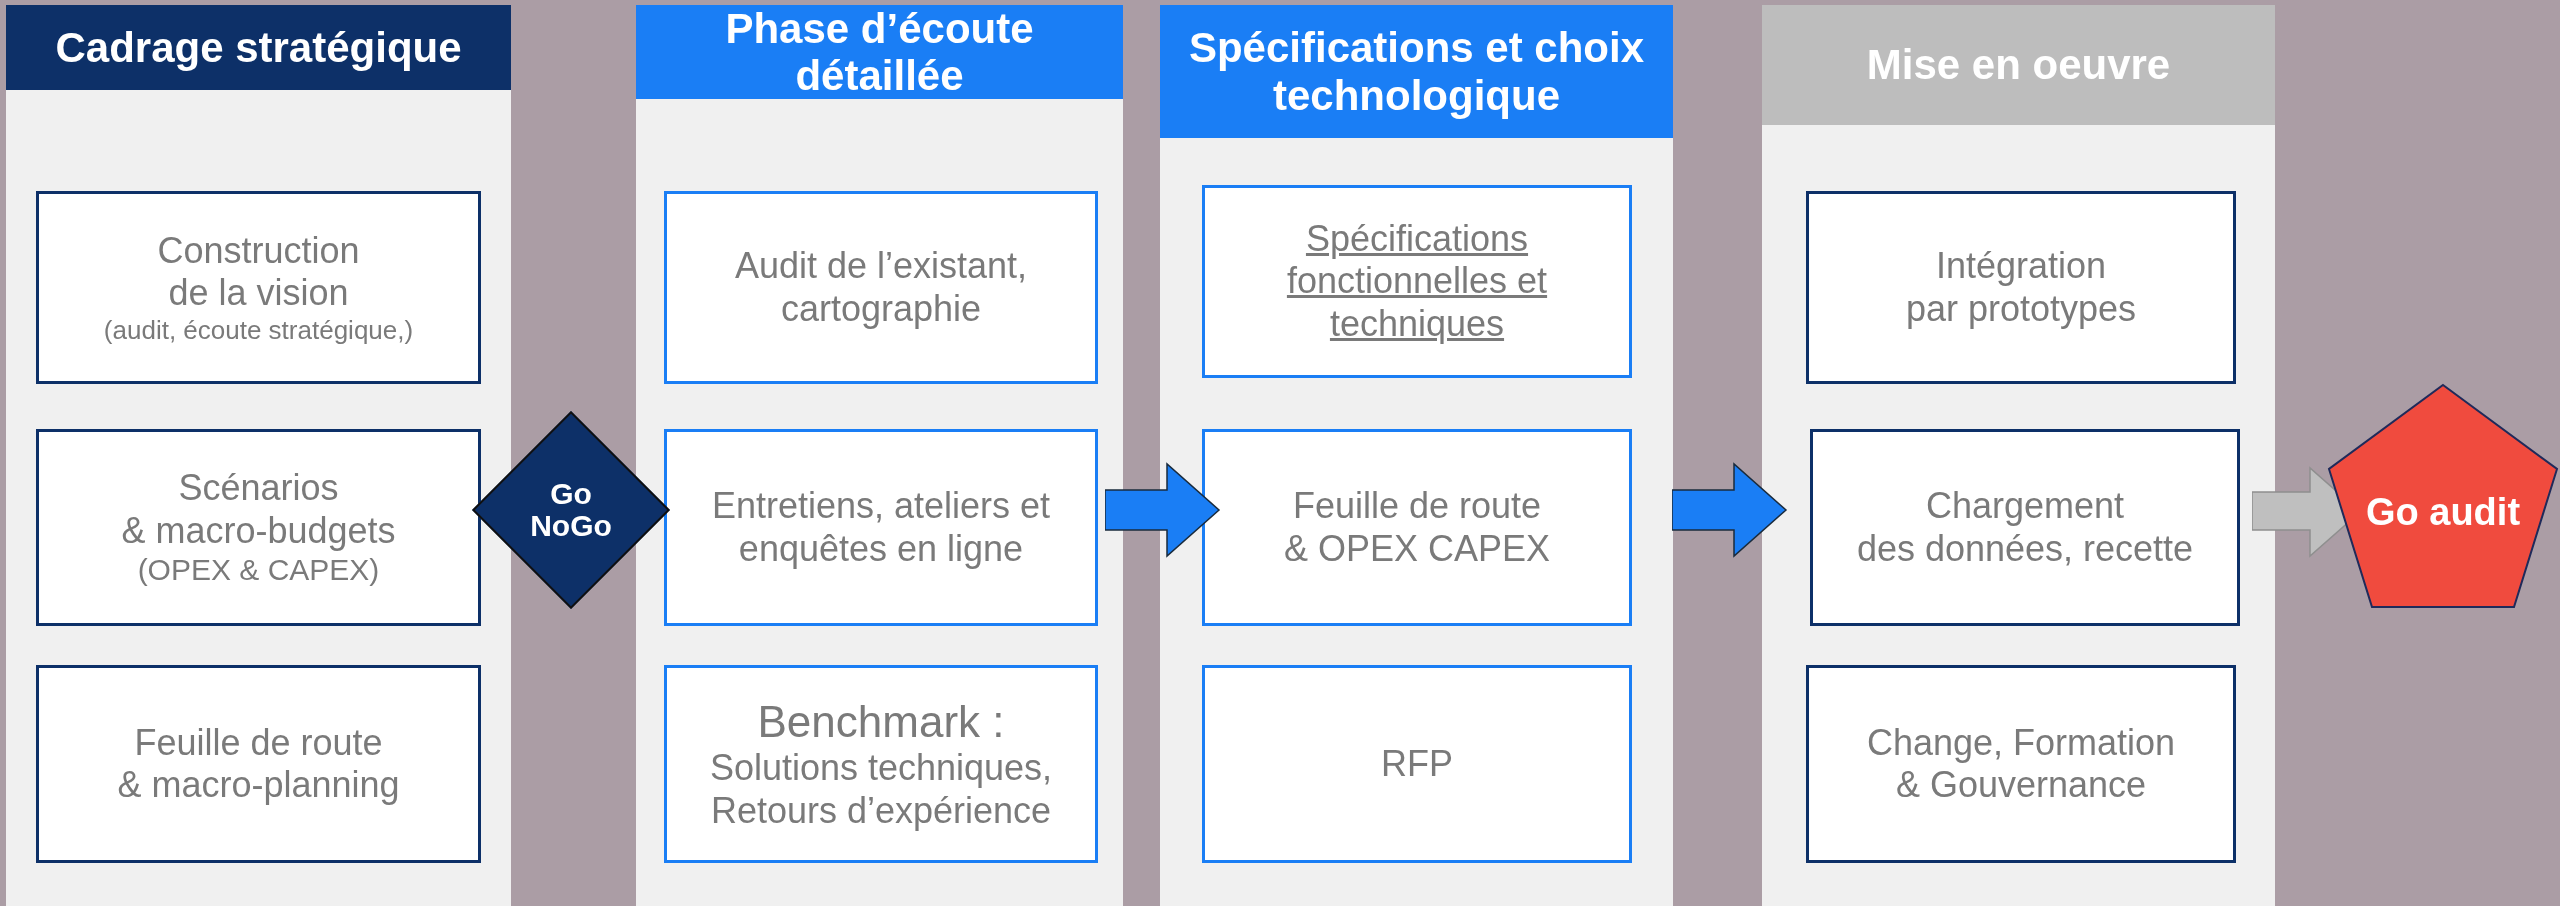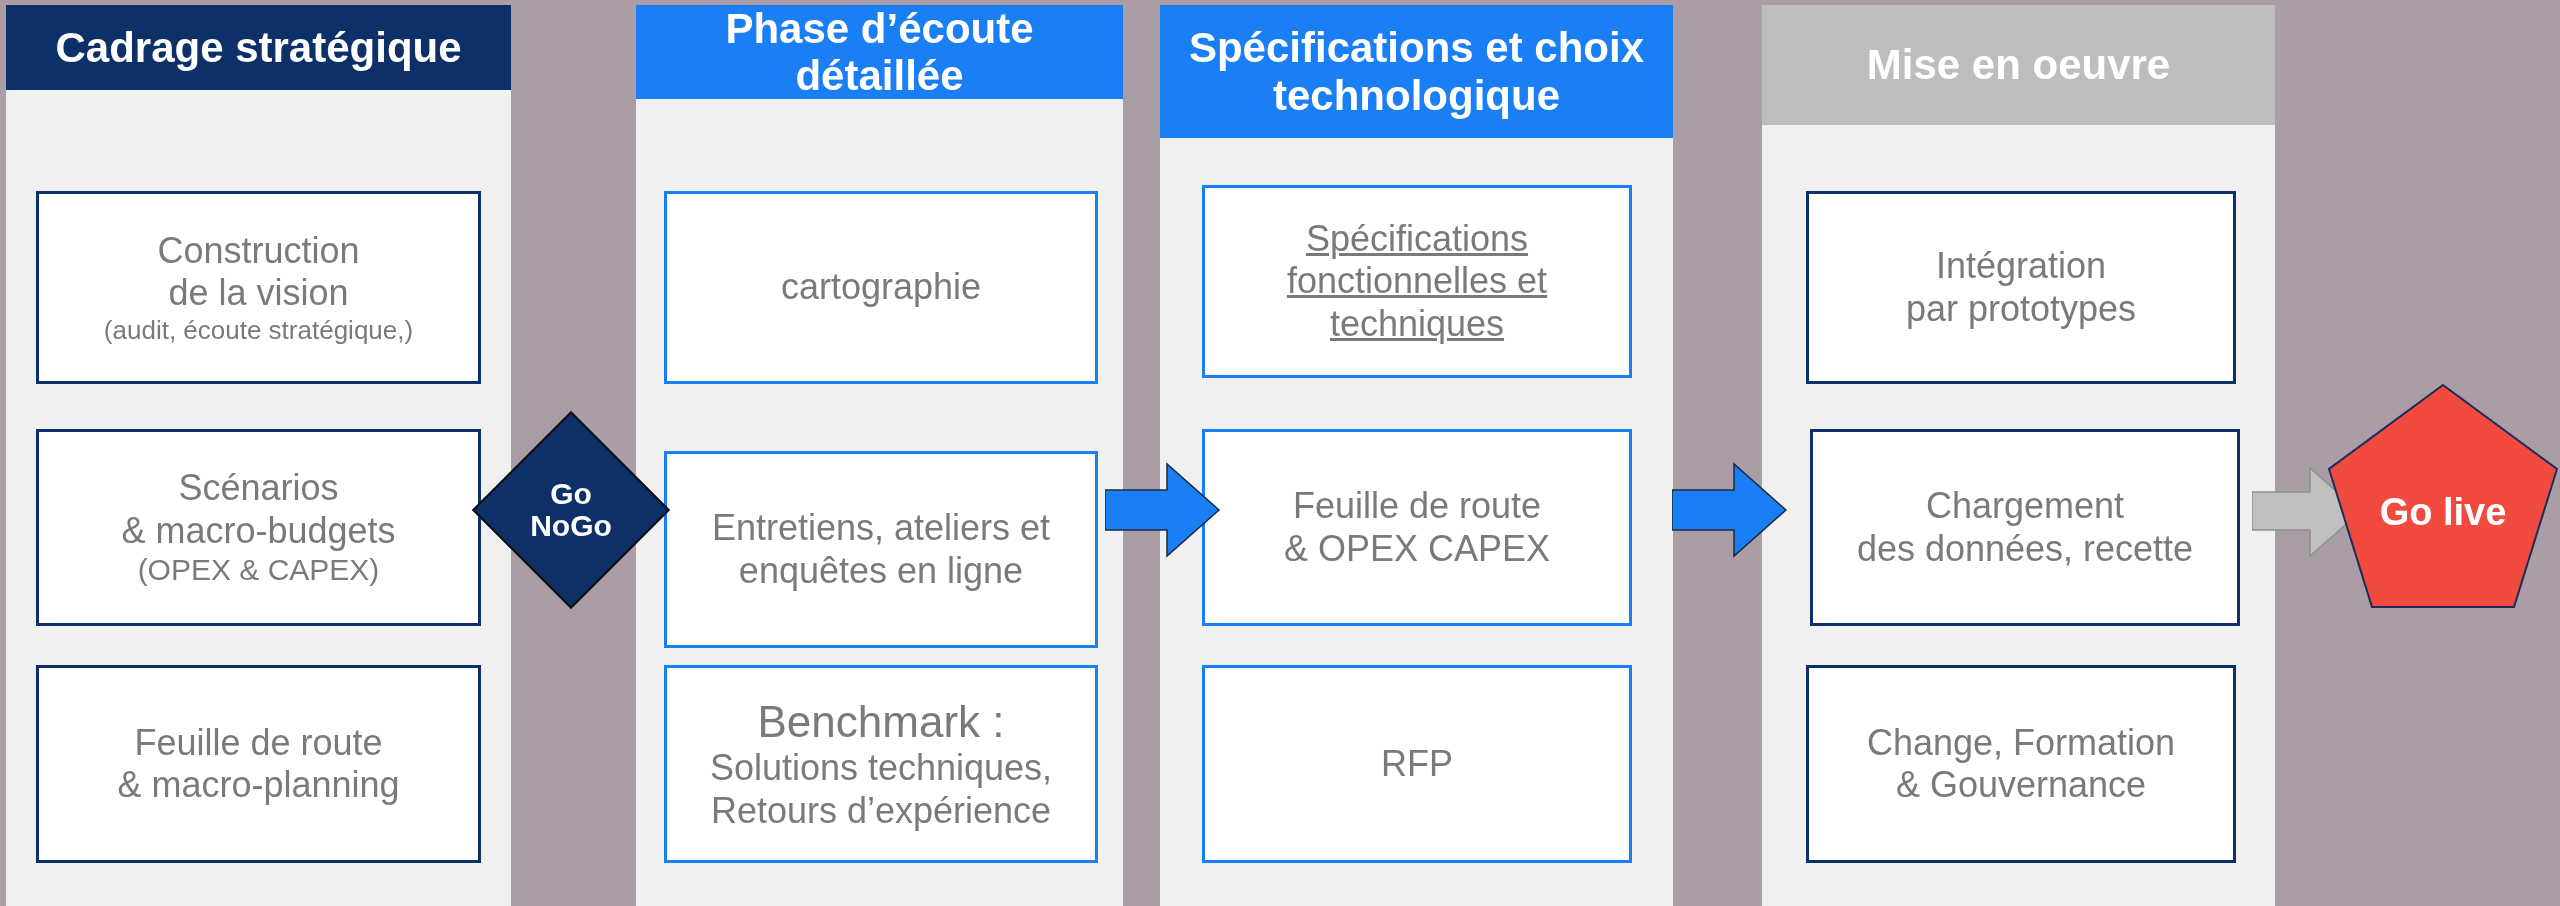--- a/index.html
+++ b/index.html
@@ -148,25 +148,26 @@
     </div>
   </div>
 
   <div class="column" style="left:636px; top:5px; width:487px; height:901px;">
     <div class="col-header blue" style="top:0; height:94px; font-size:42px;">
       <span>Phase d’écoute détaillée</span>
     </div>
 
     <div class="card blue-b" style="left:28px; top:186px; width:434px; height:193px;">
       <div>
+        <div style="font-size:36px;">Audit de l’existant,</div>
         <div style="font-size:36px;">cartographie</div>
       </div>
     </div>
 
-    <div class="card blue-b" style="left:28px; top:424px; width:434px; height:197px;margin-top:22px;">
+    <div class="card blue-b" style="left:28px; top:424px; width:434px; height:197px;">
       <div>
         <div style="font-size:36px;">Entretiens, ateliers et</div>
         <div style="font-size:36px;">enquêtes en ligne</div>
       </div>
     </div>
 
     <div class="card blue-b" style="left:28px; top:660px; width:434px; height:198px;">
       <div>
         <div style="font-size:44px;">Benchmark :</div>
         <div style="font-size:36px;">Solutions techniques,</div>
@@ -252,16 +253,16 @@
   <div class="arrow" style="left:2252px; top:466px; width:110px; height:92px;">
     <svg width="110" height="92" viewBox="0 0 110 92">
       <polygon points="0,26 58,26 58,2 108,46 58,90 58,64 0,64" fill="#bfbfbf" stroke="#8f8f8f" stroke-width="1.5"></polygon>
     </svg>
   </div>
 
   <div class="pentagon-wrap" style="left:2326px; top:383px; width:234px; height:258px;">
     <svg width="234" height="258" viewBox="0 0 234 258">
       <polygon points="117,2 231,86 188,224 46,224 3,86" fill="#f04b3e" stroke="#1f2a5a" stroke-width="2"></polygon>
     </svg>
-    <div class="pentagon-label">Go live</div>
+    <div class="pentagon-label">Go audit</div>
   </div>
 
 </div>
 
 </body></html>

